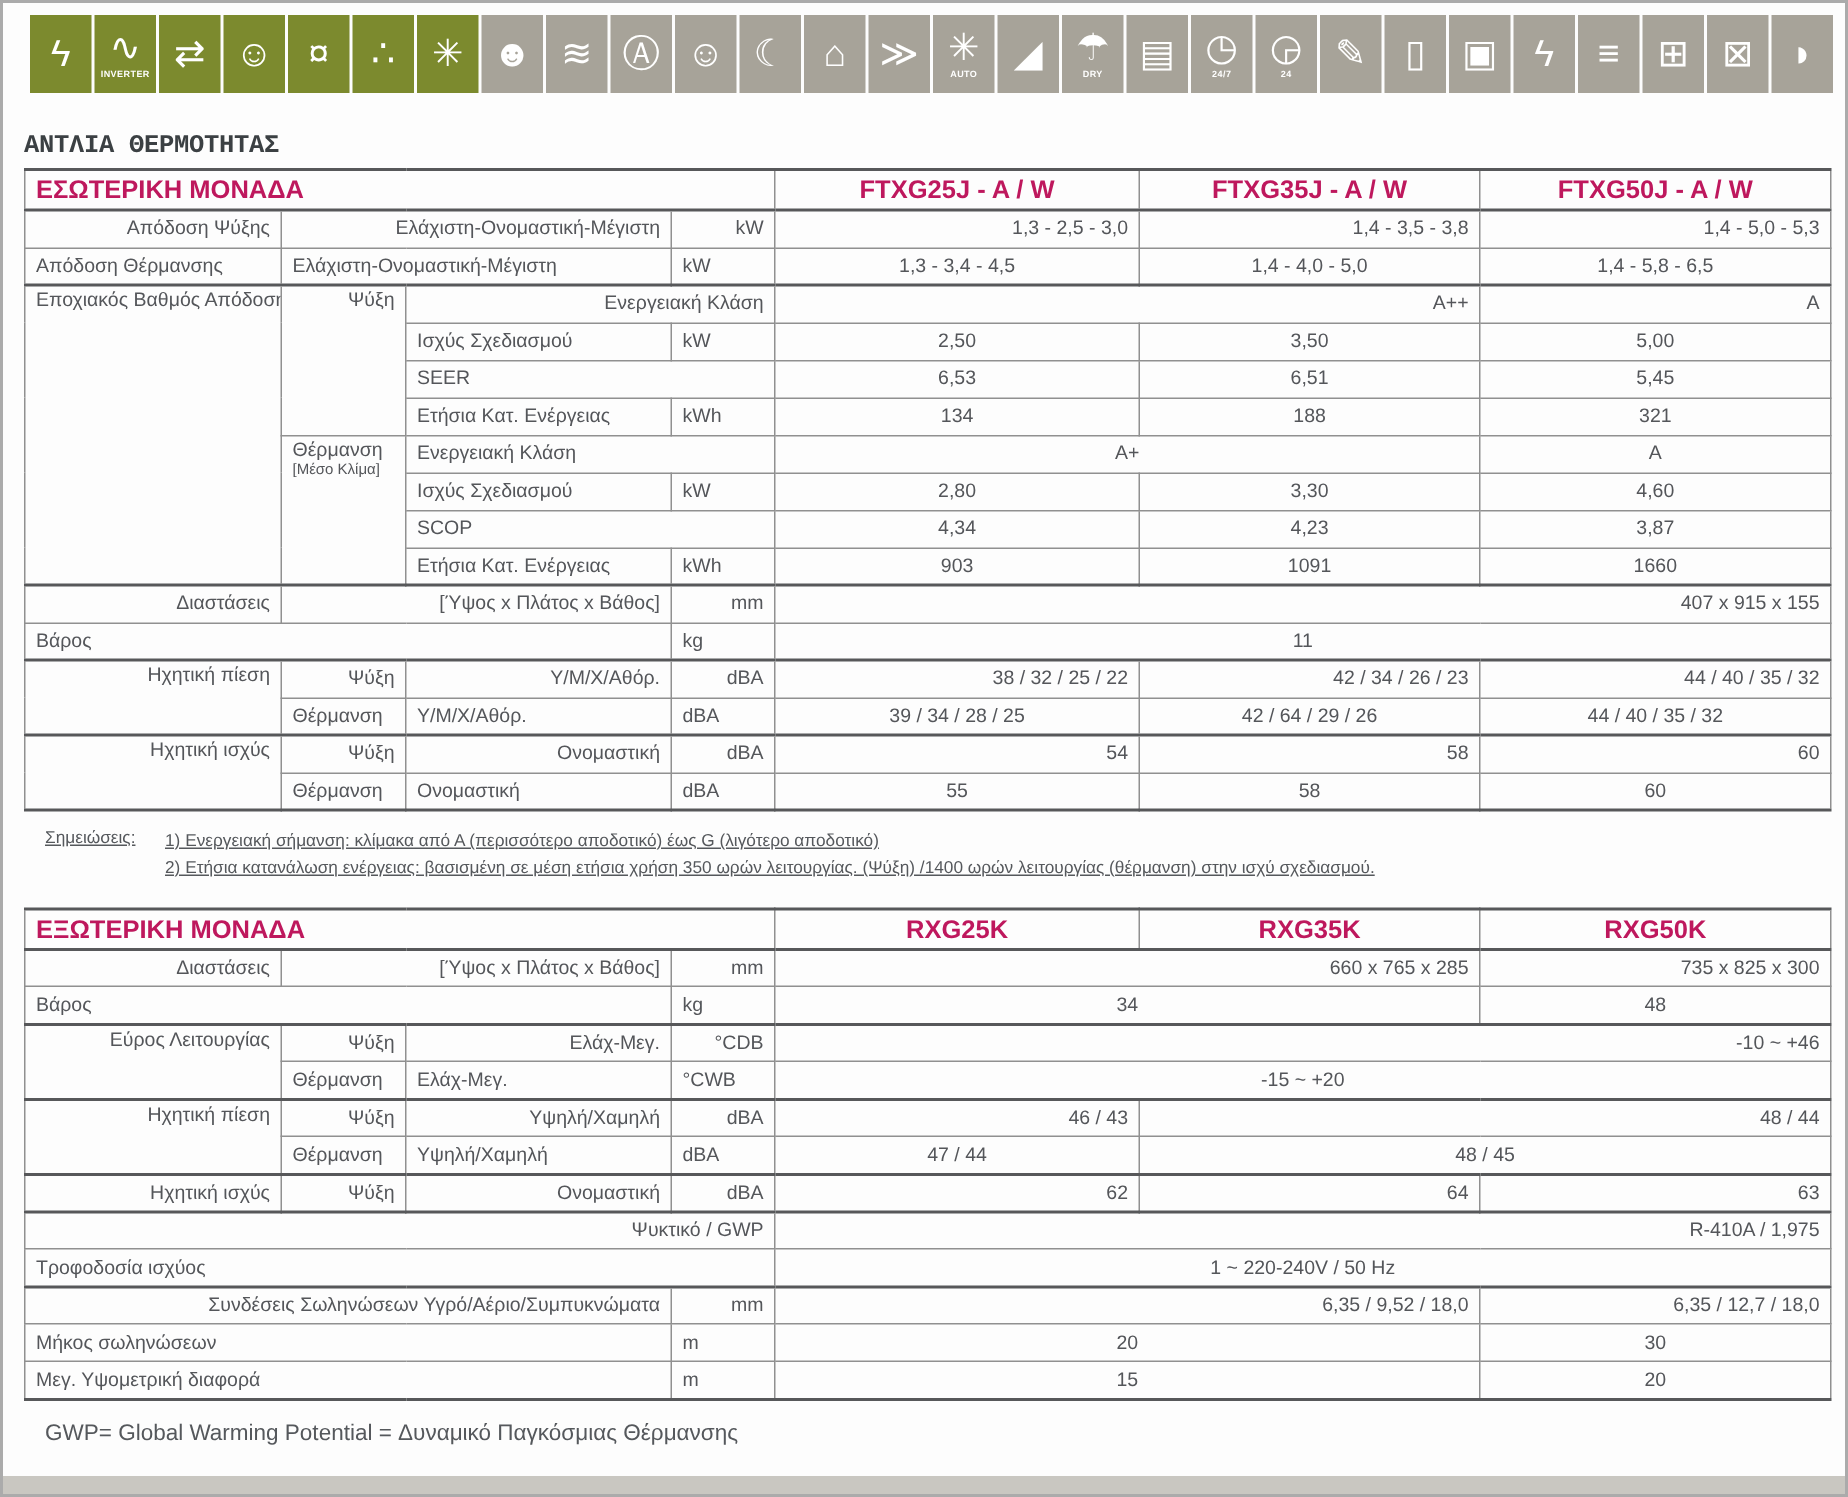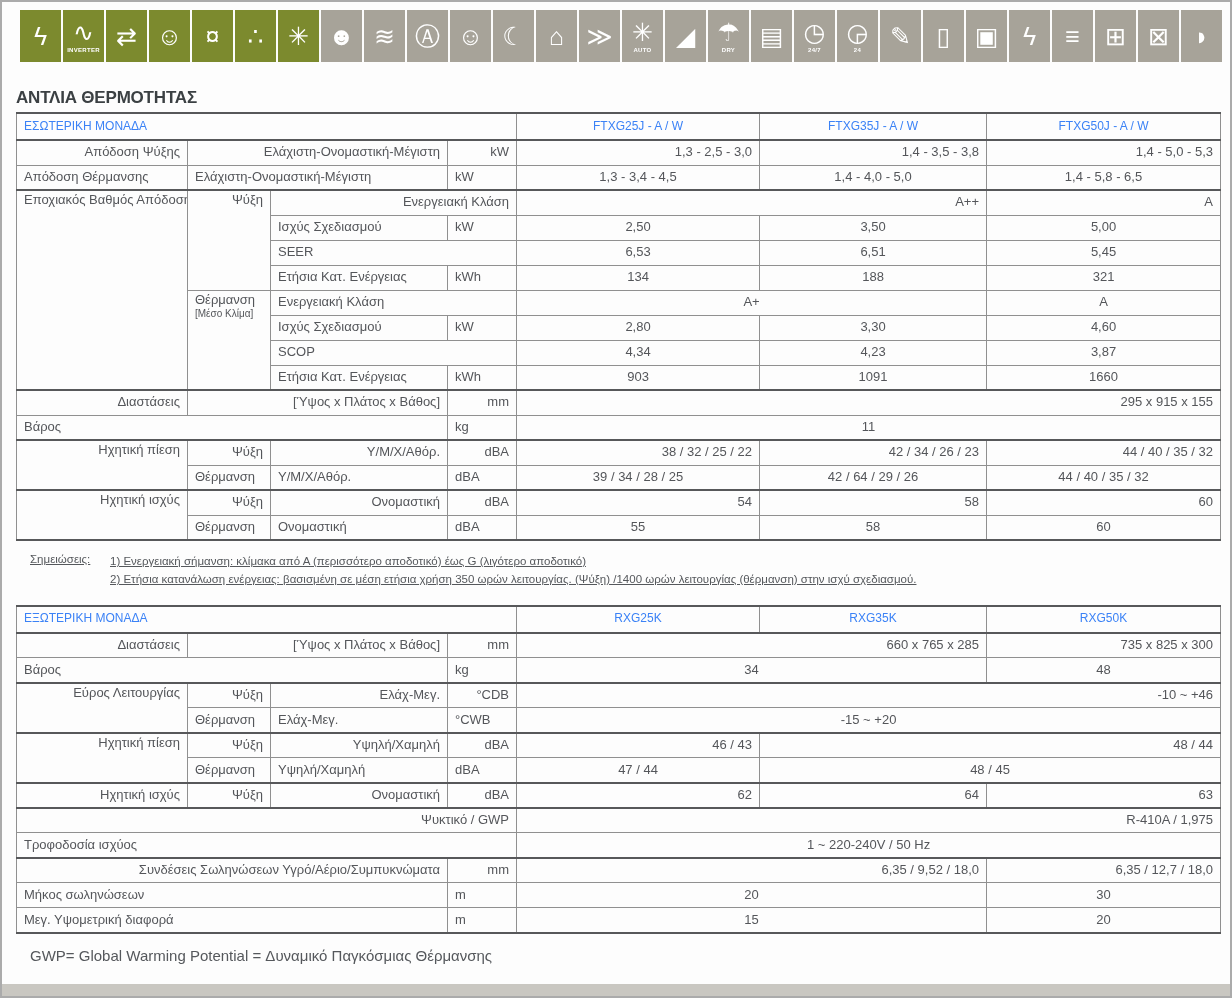--- a/index.html
+++ b/index.html
@@ -14,34 +14,34 @@
   .tile {
     width:41px; height:52px; background:#a7a399; color:#fff;
     display:flex; flex-direction:column; align-items:center; justify-content:center;
     flex:0 0 auto;
   }
   .tile.active { background:#7c8a2e; }
   .tile .glyph { font-size:25px; line-height:1; }
   .tile .tag { font-size:6px; font-weight:bold; margin-top:2px; letter-spacing:.3px; }
   
   .content { padding:0 14px; }
-  .title-row { position:relative; margin-top:26px; height:24px; }
+  .title-row { position:relative; margin-top:26px; height:24px;font-family:Liberation Mono, monospace; }
   .title-left { font-size:17px; font-weight:bold; color:#3b4043; letter-spacing:-.2px; }
   .title-right { position:absolute; left:702px; top:1px; width:290px; text-align:center;
                  font-size:16px; font-weight:bold; color:#3b4043; }
   
   table.spec {
     border-collapse:collapse; width:1204px; table-layout:fixed; font-size:13px;
     border-top:2px solid #57585a; border-bottom:2px solid #57585a;
   }
   table.spec td {
     border:1px solid #909090; height:25px; padding:2px 7px;
     line-height:1.12; overflow:hidden; white-space:nowrap; color:#54565a;
   }
-  tr.hdr td { font-weight:normal; color:#3b82f6; height:27px; font-size:12px; }
+  tr.hdr td { font-weight:bold; color:#be185d; height:27px; font-size:17px; }
   tr.major td { border-top:2px solid #57585a;text-align:right; }
   td.lbl { text-align:left; }
   td.val { text-align:center; color:#545b66; }
   td.unit { text-align:left; }
   td.top { vertical-align:top; padding-top:4px; white-space:normal; }
   td.model { text-align:center; }
   .sublbl { display:block; font-size:10px; margin-top:1px; }
   
   .notes { display:flex; margin:12px 0 0 14px; font-size:11.5px; color:#55585c;text-decoration:underline; }
   .notes .notes-label { width:80px; flex:0 0 auto; }
@@ -239,21 +239,21 @@
         <td class="lbl">Ετήσια Κατ. Ενέργειας</td>
         <td class="unit">kWh</td>
         <td class="val">903</td>
         <td class="val">1091</td>
         <td class="val">1660</td>
       </tr>
       <tr class="major">
         <td class="lbl">Διαστάσεις</td>
         <td class="lbl" colspan="2">[Ύψος x Πλάτος x Βάθος]</td>
         <td class="unit">mm</td>
-        <td class="val" colspan="3">295 x 915 x 155</td>
+        <td class="val" colspan="3">407 x 915 x 155</td>
       </tr>
       <tr>
         <td class="lbl" colspan="3">Βάρος</td>
         <td class="unit">kg</td>
         <td class="val" colspan="3">11</td>
       </tr>
       <tr class="major">
         <td class="lbl top" rowspan="2">Ηχητική πίεση</td>
         <td class="lbl">Ψύξη</td>
         <td class="lbl">Υ/Μ/Χ/Αθόρ.</td>

